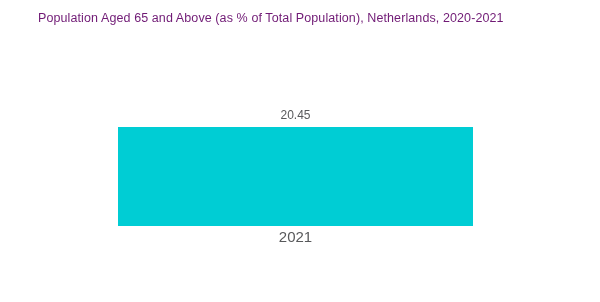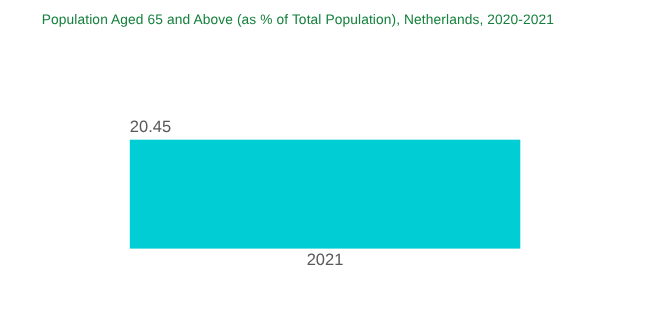--- a/index.html
+++ b/index.html
@@ -41,42 +41,43 @@
     position: absolute;
     left: 0;
     bottom: 0;
     width: 100%;
     background: #00cdd4;
   }
   .bar-value-label {
     position: absolute;
     left: 0;
     width: 100%;
-    font-size: 15px;
+    text-align: center;
+    font-size: 12px;
     line-height: 13px;
     color: #58595b;
     white-space: nowrap;
   }
   .bar-category-label {
     position: absolute;
     left: 0;
     width: 100%;
     text-align: center;
     font-size: 15px;
     line-height: 13px;
     color: #58595b;
     white-space: nowrap;
   }
 </style>
 </head>
 <body>
 
 <div id="chart-canvas" style="background: rgb(255, 255, 255);">
 
-  <div id="chart-title" style="color: #15803d;">Population Aged 65 and Above (as % of Total Population), Netherlands, 2020-2021</div>
+  <div id="chart-title" style="color: #701a75;">Population Aged 65 and Above (as % of Total Population), Netherlands, 2020-2021</div>
 
   <div id="plot-area">
 
     <div class="bar-group" style="left:118px; top:109px; width:355px; height:134px;">
 
       <div class="bar-value-label" style="top: 0px; color: rgb(88, 89, 91);">20.45</div>
 
       <div class="bar-rect" style="height: 99px; top: 18px; bottom: auto; background: rgb(0, 205, 212);"></div>
 
       <div class="bar-category-label" style="top: 121px; color: rgb(88, 89, 91);">2021</div>

